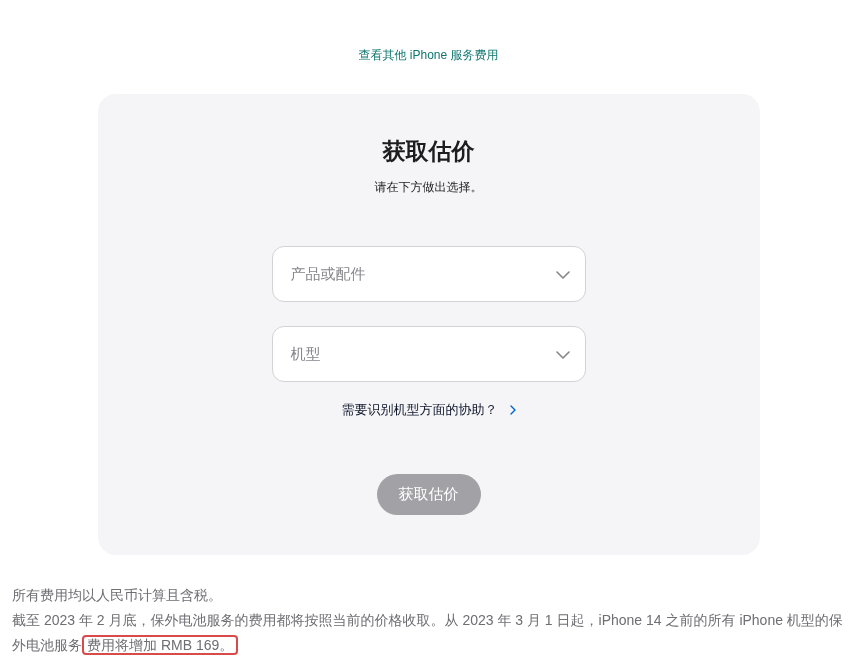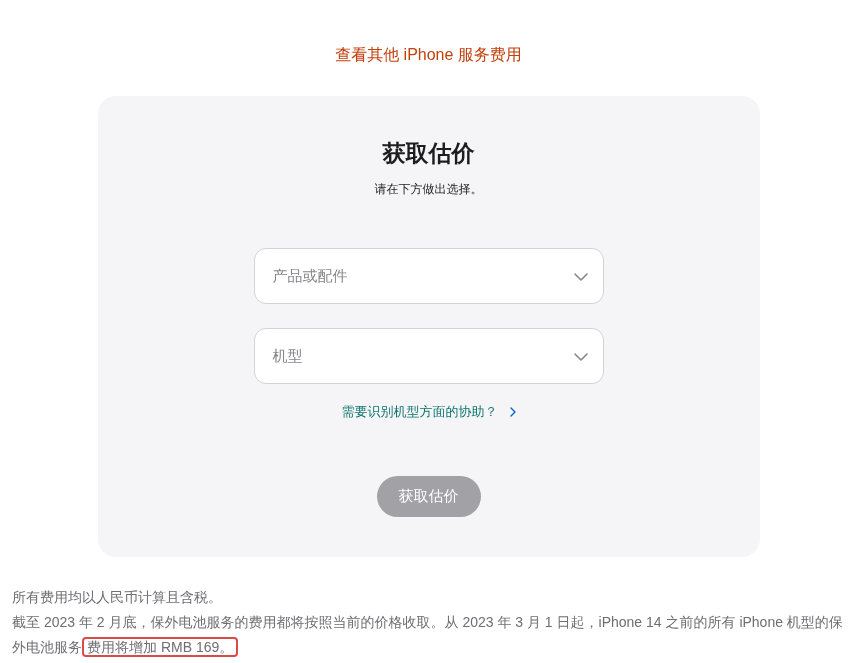--- a/index.html
+++ b/index.html
@@ -17,23 +17,23 @@
     .container {
       width: 100%;
       padding: 0 12px;
     }
     .top-link {
       text-align: center;
       padding-top: 45px;
       padding-bottom: 30px;
     }
     .top-link a {
-      color: #c2410c;
+      color: #0f766e;
       text-decoration: none;
-      font-size: 16px;
+      font-size: 12px;
     }
     .card {
       background: #f5f5f7;
       border-radius: 18px;
       width: 662px;
       margin: 0 auto;
       padding: 42px 30px 40px 30px;
       text-align: center;
     }
     .card-title {
@@ -42,21 +42,21 @@
       color: #1d1d1f;
       margin-bottom: 12px;
     }
     .card-subtitle {
       font-size: 12px;
       color: #1d1d1f;
       margin-bottom: 50px;
     }
     .select-wrapper {
       position: relative;
-      width: 350px;
+      width: 314px;
       margin: 0 auto 24px auto;
     }
     .select-field {
       width: 100%;
       height: 56px;
       background: #ffffff;
       border: 1px solid #d2d2d7;
       border-radius: 12px;
       padding: 0 40px 0 18px;
       font-size: 15px;
@@ -74,21 +74,21 @@
       top: 50%;
       transform: translateY(-50%);
       pointer-events: none;
       color: #86868b;
     }
     .help-link {
       margin-top: -6px;
       margin-bottom: 55px;
     }
     .help-link a {
-      color: #0f766e;
+      color: #0f172a;
       text-decoration: none;
       font-size: 13px;
       display: inline-flex;
       align-items: center;
       gap: 12px;
     }
     .help-chevron {
       color: #0066cc;
     }
     .submit-btn {

